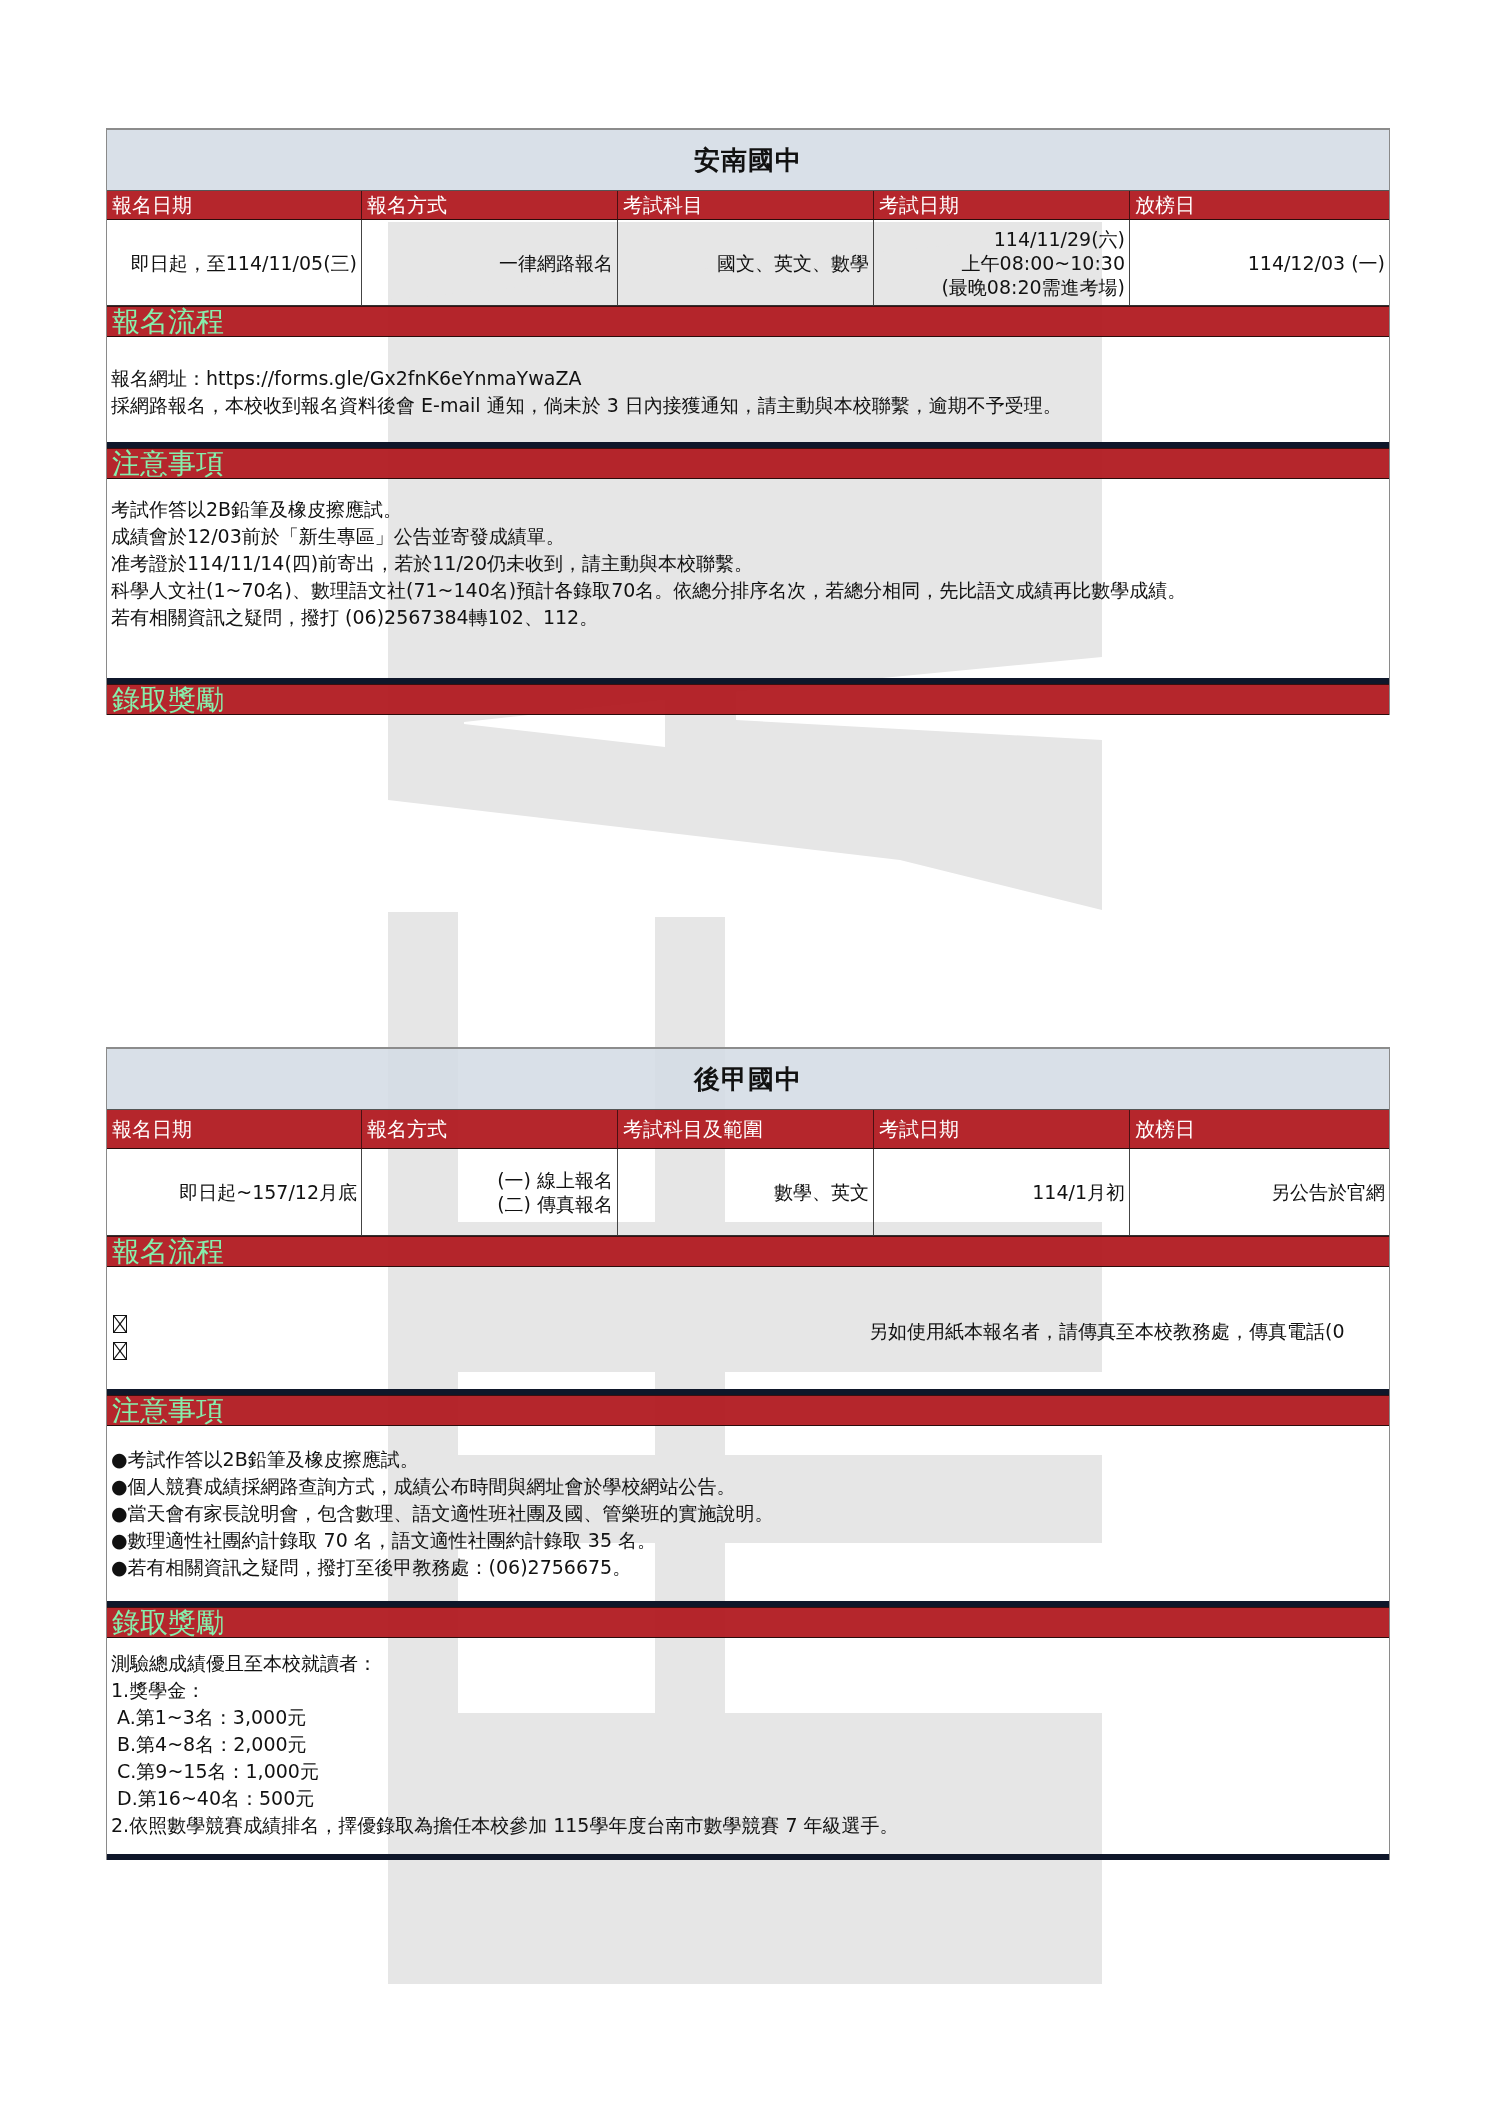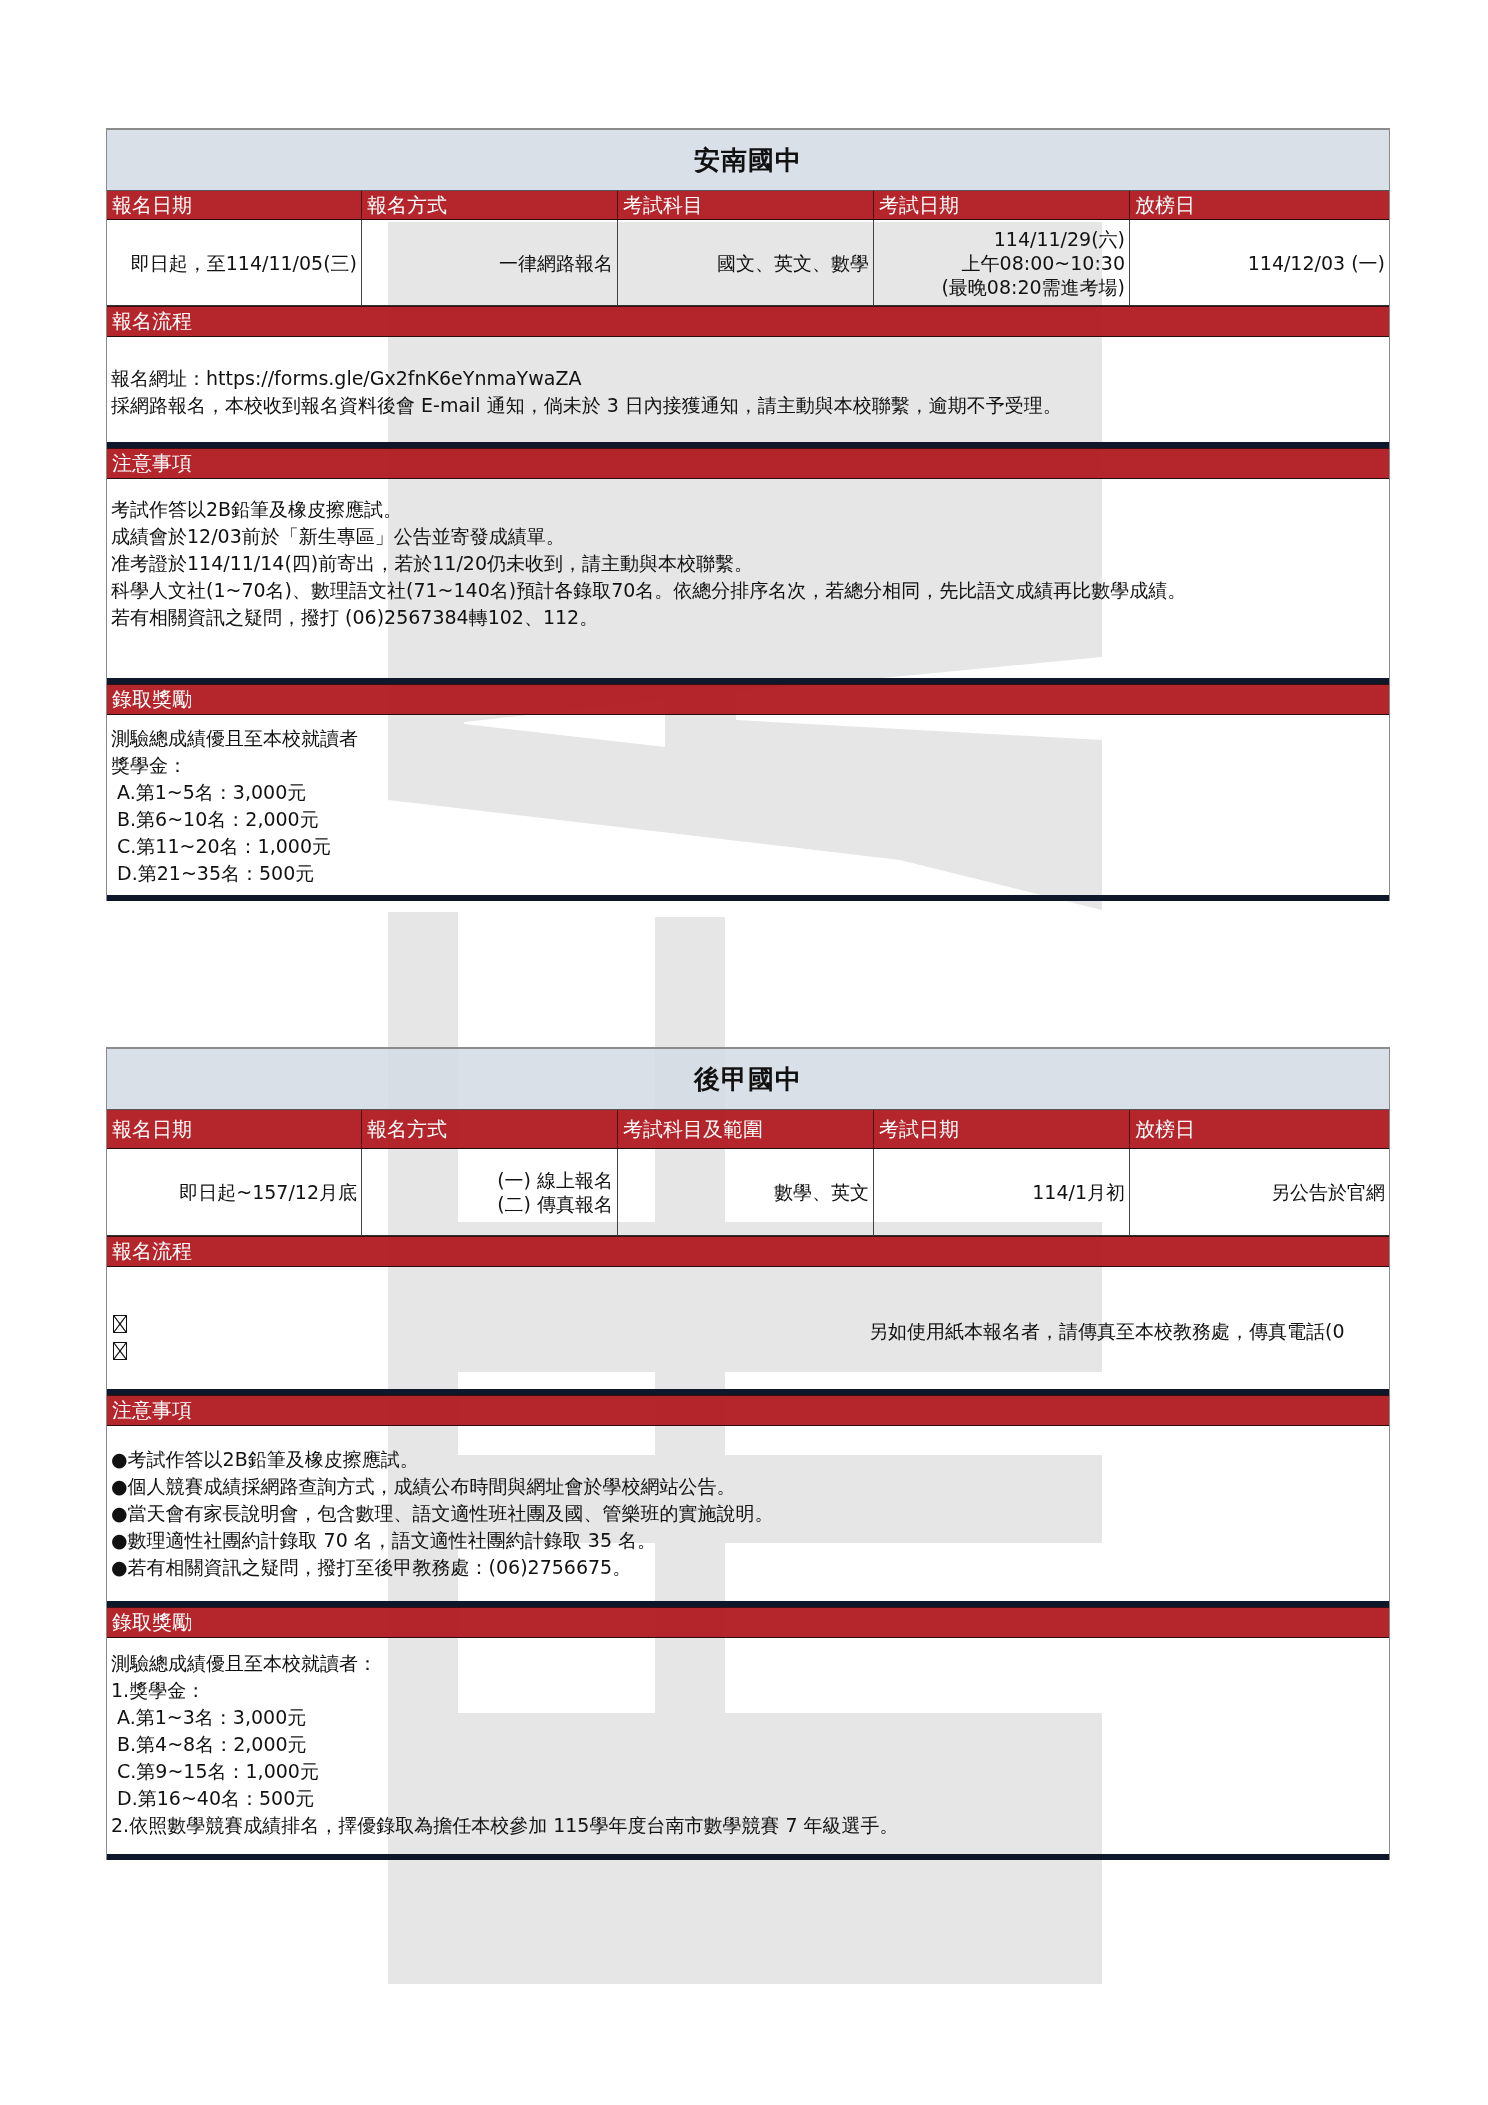--- a/index.html
+++ b/index.html
@@ -80,22 +80,22 @@
     }
     .val-row .cell:last-child { border-right: none; }
     .col1 { width: 255px; }
     .col2 { width: 256px; }
     .col3 { width: 256px; }
     .col4 { width: 256px; }
     .col5 { flex: 1; }
 
     .section-bar {
       background: rgba(178, 29, 35, 0.96);
-      color: #ffffff;
-      font-size: 20px;
+      color: #86efac;
+      font-size: 28px;
       height: 29px;
       line-height: 29px;
       padding: 0 5px;
       border-bottom: 1px solid #2b0b0b;
       border-top: 1px solid #3a0f0f;
     }
     .section-body {
       font-size: 19px;
       line-height: 27px;
       padding: 0 4px;
@@ -214,28 +214,20 @@
   <div class="section-bar">注意事項</div>
   <div class="section-body" id="annan-notes-body">
     <div class="line">考試作答以2B鉛筆及橡皮擦應試。</div>
     <div class="line">成績會於12/03前於「新生專區」公告並寄發成績單。</div>
     <div class="line">准考證於114/11/14(四)前寄出，若於11/20仍未收到，請主動與本校聯繫。</div>
     <div class="line">科學人文社(1~70名)、數理語文社(71~140名)預計各錄取70名。依總分排序名次，若總分相同，先比語文成績再比數學成績。</div>
     <div class="line">若有相關資訊之疑問，撥打 (06)2567384轉102、112。</div>
   </div>
 
   <div class="section-bar">錄取獎勵</div>
-  <div class="section-body" id="annan-awards-body">
-    <div class="line">測驗總成績優且至本校就讀者</div>
-    <div class="line">獎學金：</div>
-    <div class="line"> A.第1~5名：3,000元</div>
-    <div class="line"> B.第6~10名：2,000元</div>
-    <div class="line"> C.第11~20名：1,000元</div>
-    <div class="line"> D.第21~35名：500元</div>
-  </div>
 </div>
 
 <div class="card" id="card-houjia">
   <div class="card-title">後甲國中</div>
 
   <div class="row hdr-row">
     <div class="cell col1">報名日期</div>
     <div class="cell col2">報名方式</div>
     <div class="cell col3">考試科目及範圍</div>
     <div class="cell col4">考試日期</div>

